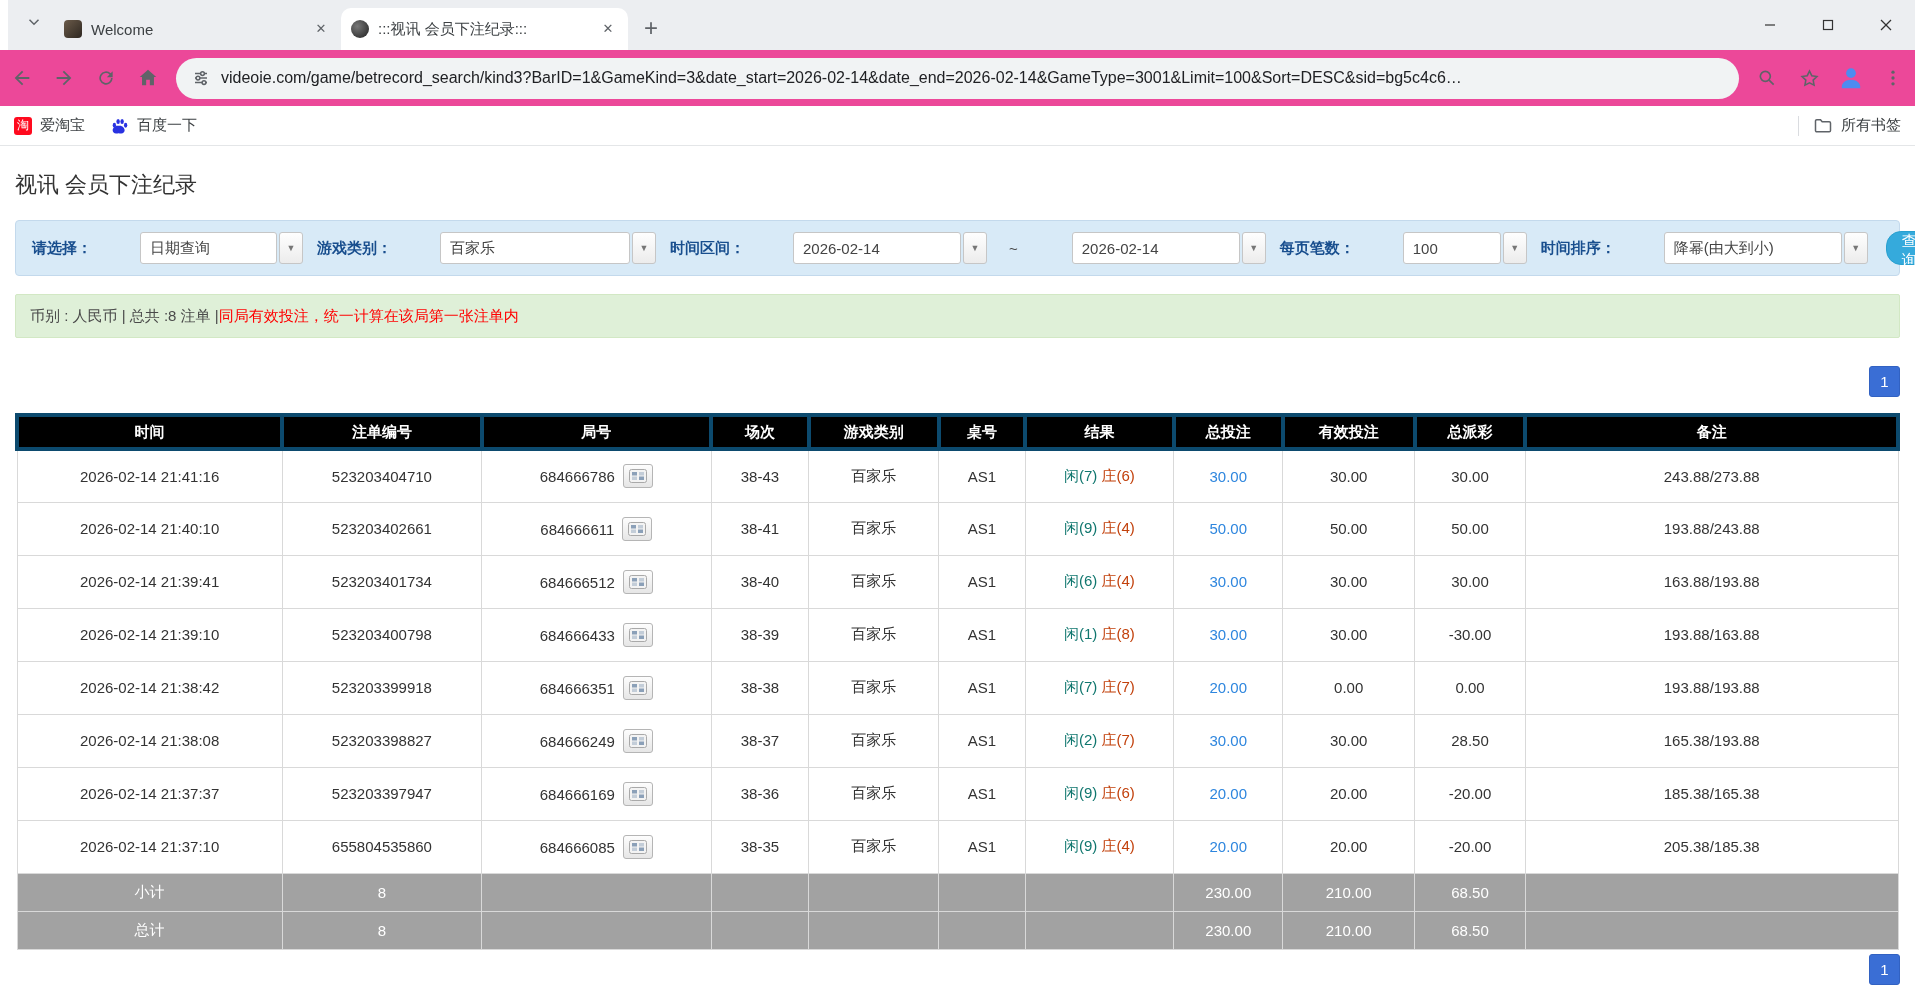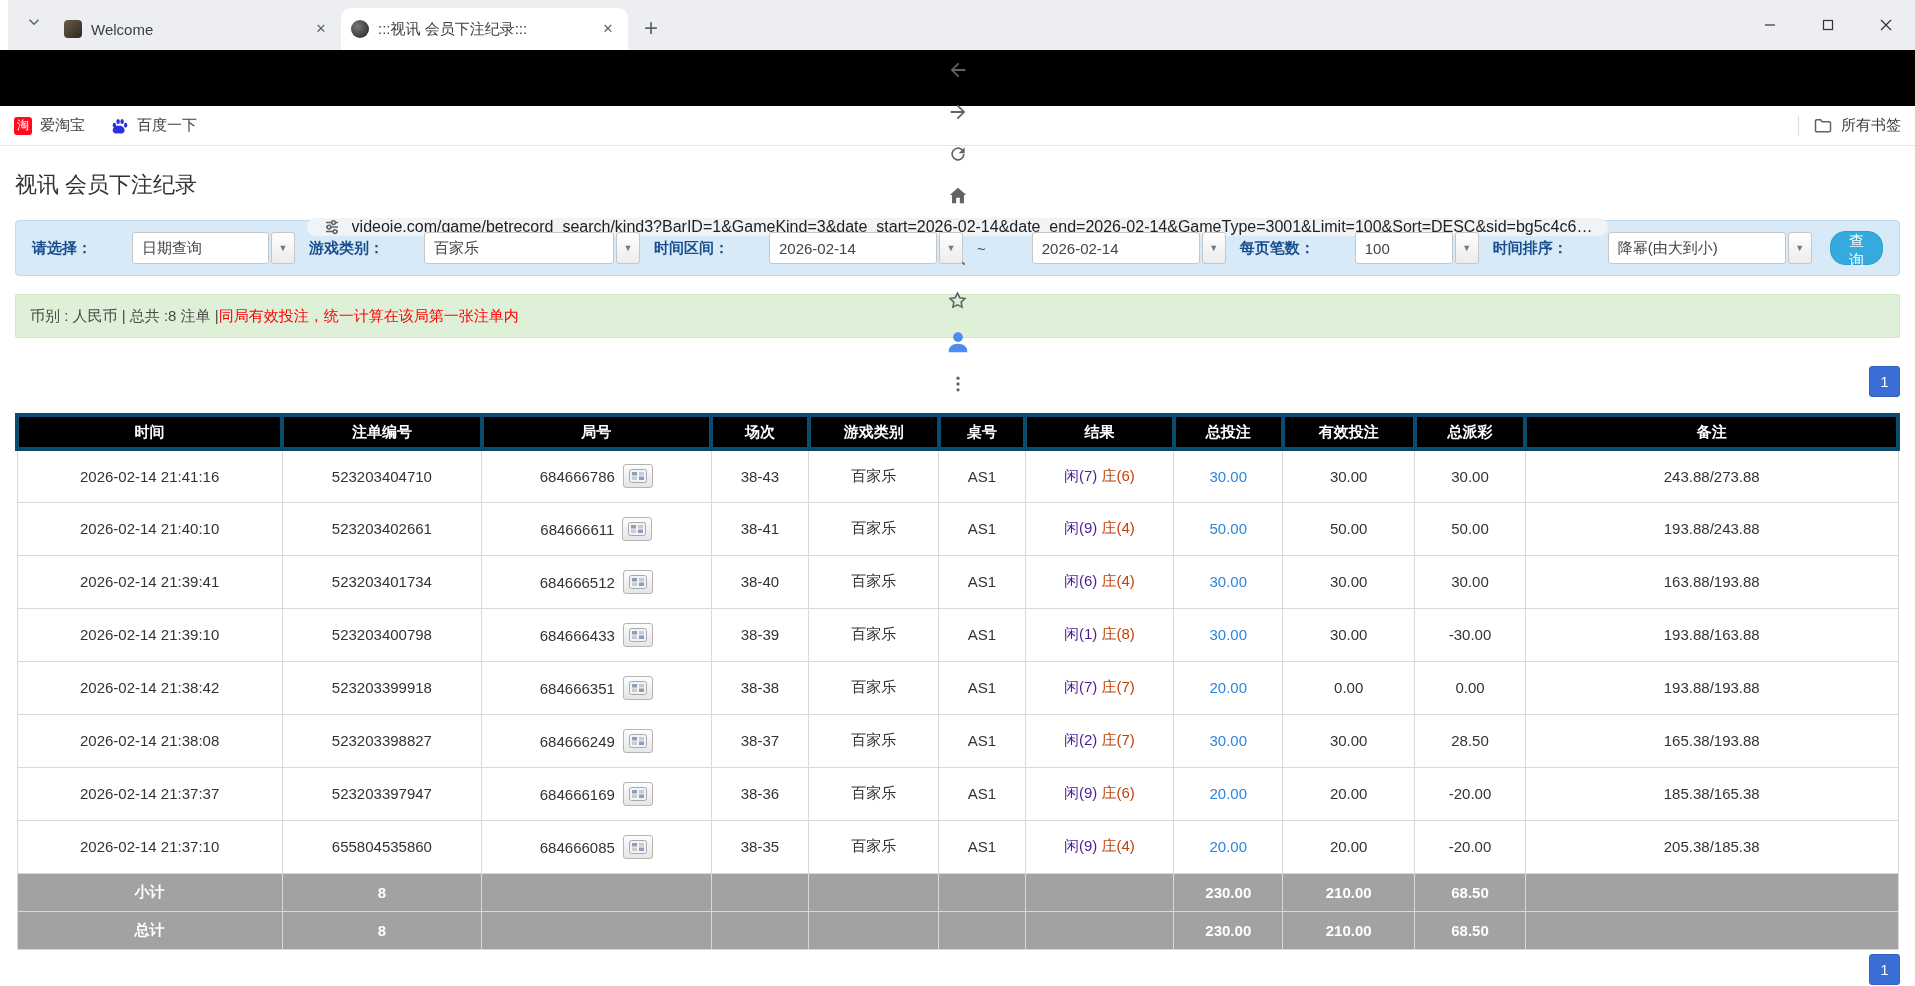--- a/index.html
+++ b/index.html
@@ -43,22 +43,22 @@
     font-size: 24px; color: #5f6368; line-height: 30px;
   }
   .wincontrols { position: absolute; right: 0; top: 0; height: 50px; display: flex; }
   .wincontrols button {
     width: 58px; height: 100%; border: none; background: transparent;
     display: flex; align-items: center; justify-content: center;
   }
 
   
   .toolbar {
-    height: 56px; background: #000000; display: flex; align-items: center;
-    padding: 0 2px; gap: 2px; flex-direction: column;
+    height: 56px; background: #ec4899; display: flex; align-items: center;
+    padding: 0 2px; gap: 2px;
   }
   .navbtn {
     width: 40px; height: 40px; border: none; background: transparent;
     border-radius: 50%; display: flex; align-items: center; justify-content: center; flex: none;
   }
   .omnibox {
     flex: 1; min-width: 0; height: 41px; background: #f1f3f4; border-radius: 21px;
     display: flex; align-items: center; padding: 0 16px; gap: 11px; margin: 0 6px;
   }
   .omnibox .tune { display: flex; align-items: center; flex: none; }
@@ -81,21 +81,21 @@
   .vdiv { width: 1px; height: 20px; background: #dadce0; }
 
   
   .content { padding: 0 15px; background: #fff; }
   h1.page-title { font-size: 22px; font-weight: 500; color: #333; margin: 24px 0 20px 0; }
 
   .filterbar {
     background: #d8eaf7; border: 1px solid #c3d9ec; border-radius: 4px;
     height: 56px; display: flex; align-items: center; padding: 0 16px;
   }
-  .fgroup { display: flex; align-items: center; gap: 8px; margin-right: 14px; }
+  .fgroup { display: flex; align-items: center; gap: 16px; margin-right: 14px; }
   .flabel { color: #184e8e; font-weight: bold; font-size: 15px; white-space: nowrap; }
   .combo { display: flex; align-items: center; padding-left: 32px; }
   .combo input {
     height: 32px; border: 1px solid #c6c6c6; border-radius: 3px;
     padding: 0 9px; font-size: 15px; color: #444; background: #fff; font-family: inherit;
   }
   .combo .dd {
     width: 24px; height: 32px; border: 1px solid #c6c6c6; border-radius: 3px;
     margin-left: 2px; background: linear-gradient(#fefefe, #ececec);
     display: flex; align-items: center; justify-content: center;
@@ -131,23 +131,23 @@
   table.bets { width: 100%; border-collapse: collapse; text-align: center; font-size: 15px; table-layout: fixed; }
   table.bets thead th {
     background: #000; color: #fff; height: 34px; font-weight: bold;
     border: 4px solid #0c4a6e; font-size: 15px;
   }
   table.bets tbody td {
     height: 53px; border: 1px solid #d9d9d9; background: #fff; color: #333;
   }
   table.bets tfoot td {
     height: 38px; border: 1px solid #d9d9d9; background: #a2a2a2;
-    color: #fff; font-weight: bold;
-  }
-  .res-player { color: #4c1d95; }
+    color: #fff; font-weight: normal;
+  }
+  .res-player { color: #0f766e; }
   .res-banker { color: #c2410c; }
   .bet-link { color: #2e86de; cursor: pointer; }
   .neg { color: #ff0000; }
   .video-btn {
     width: 30px; height: 24px; border: 1px solid #b5b5b5; border-radius: 3px;
     background: linear-gradient(#fdfdfd, #e6e6e6);
     display: inline-flex; align-items: center; justify-content: center;
     vertical-align: middle; margin-left: 8px; padding: 0;
   }
   .round-num { vertical-align: middle; }

